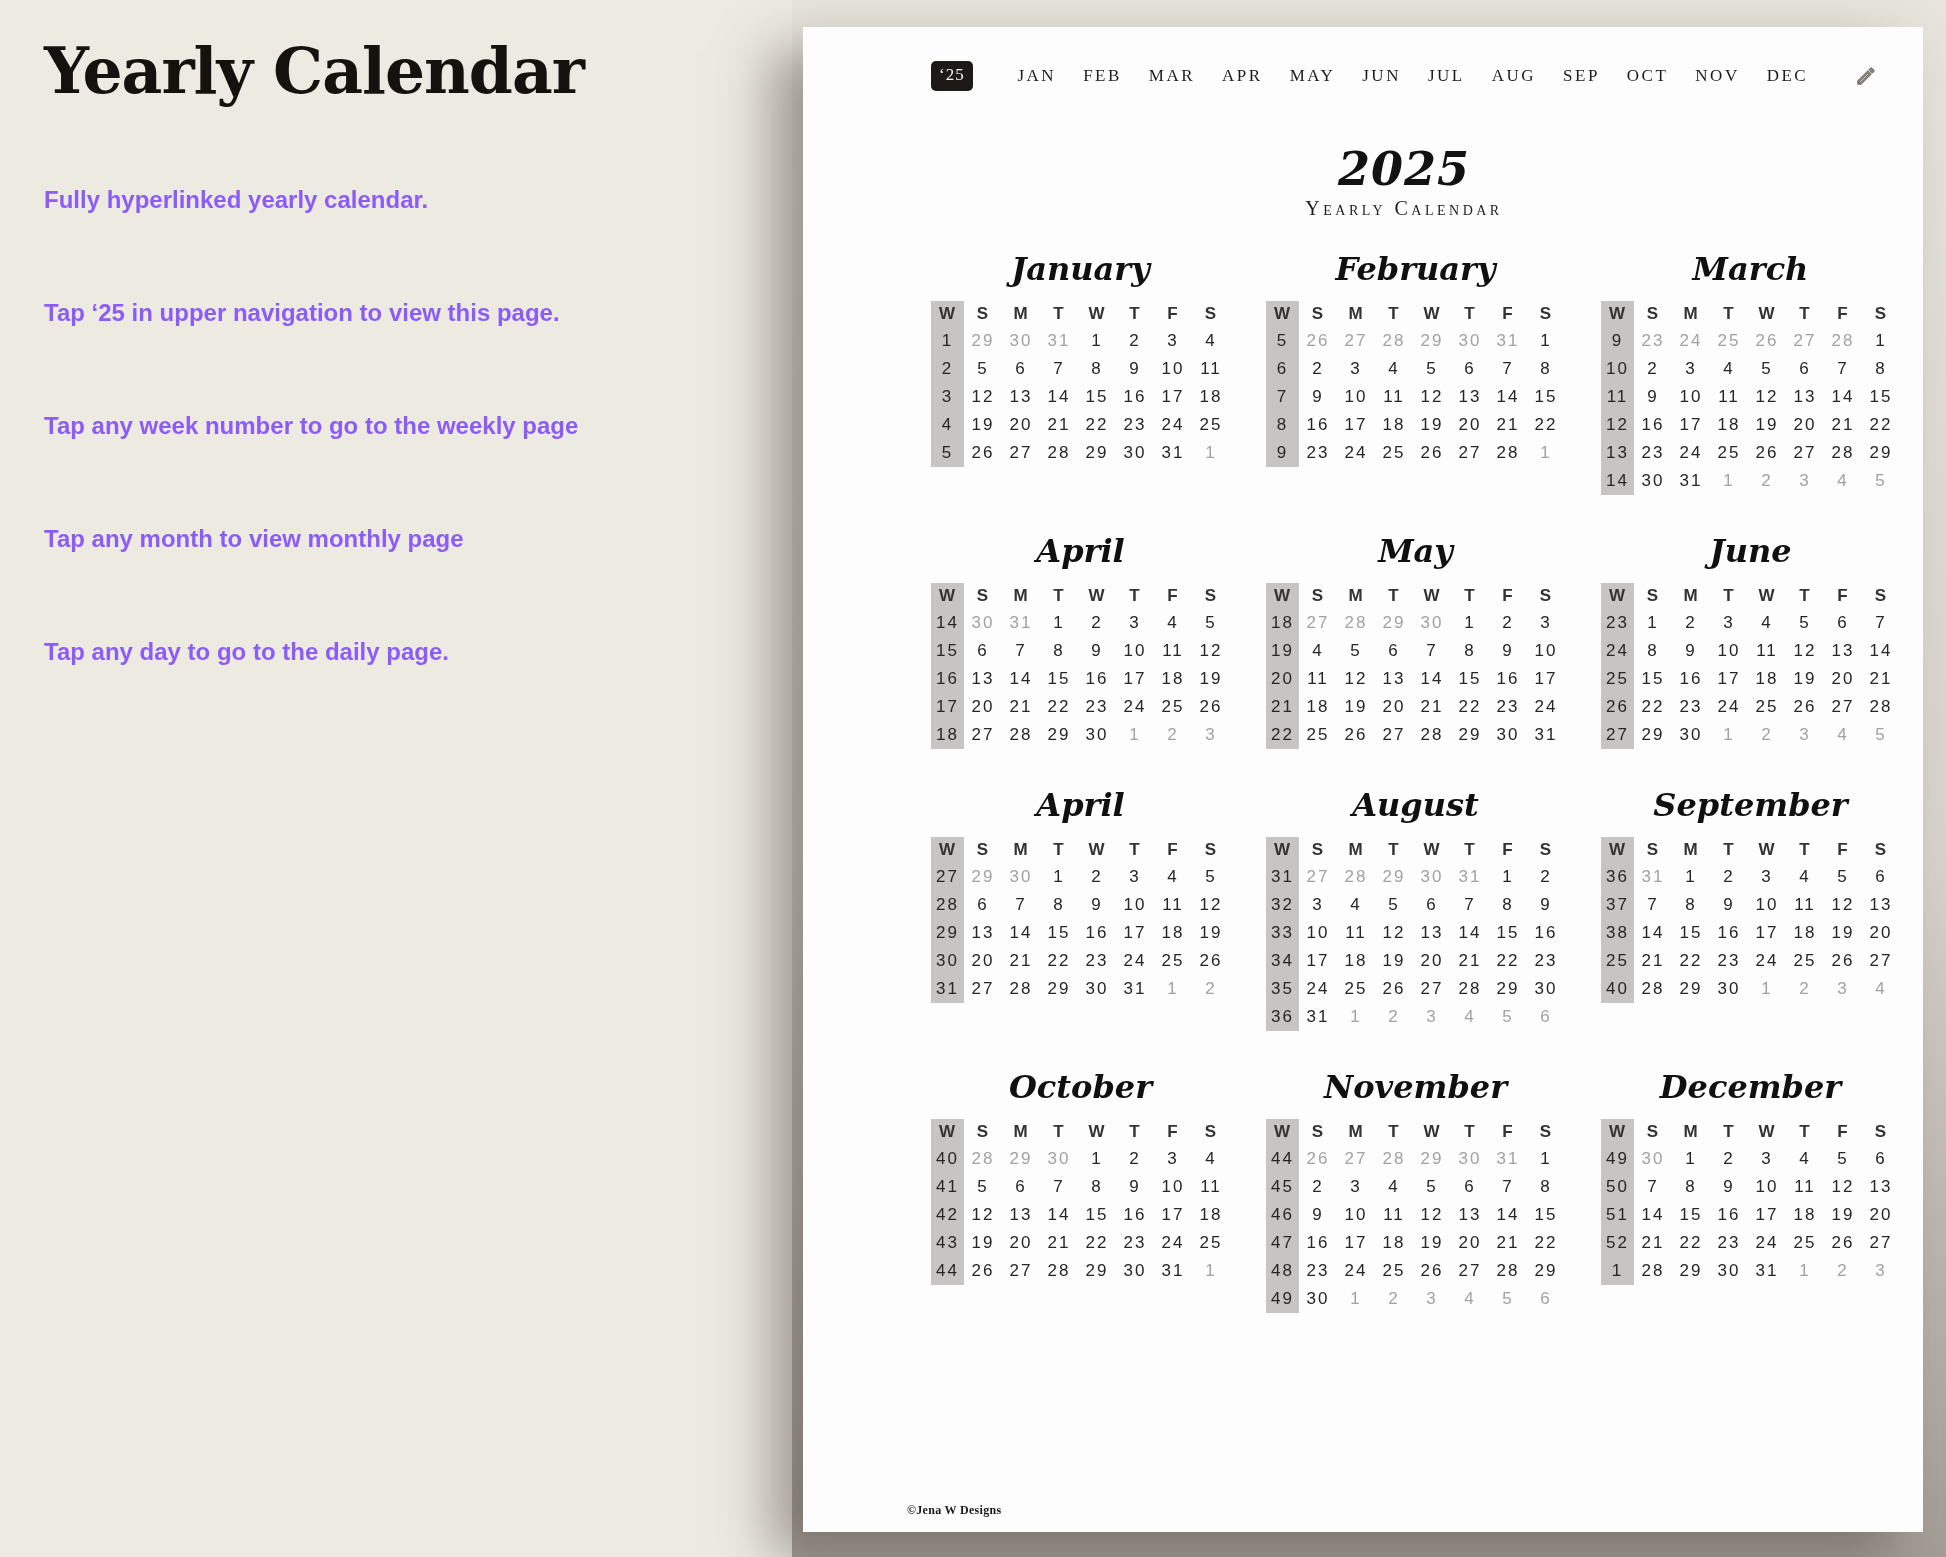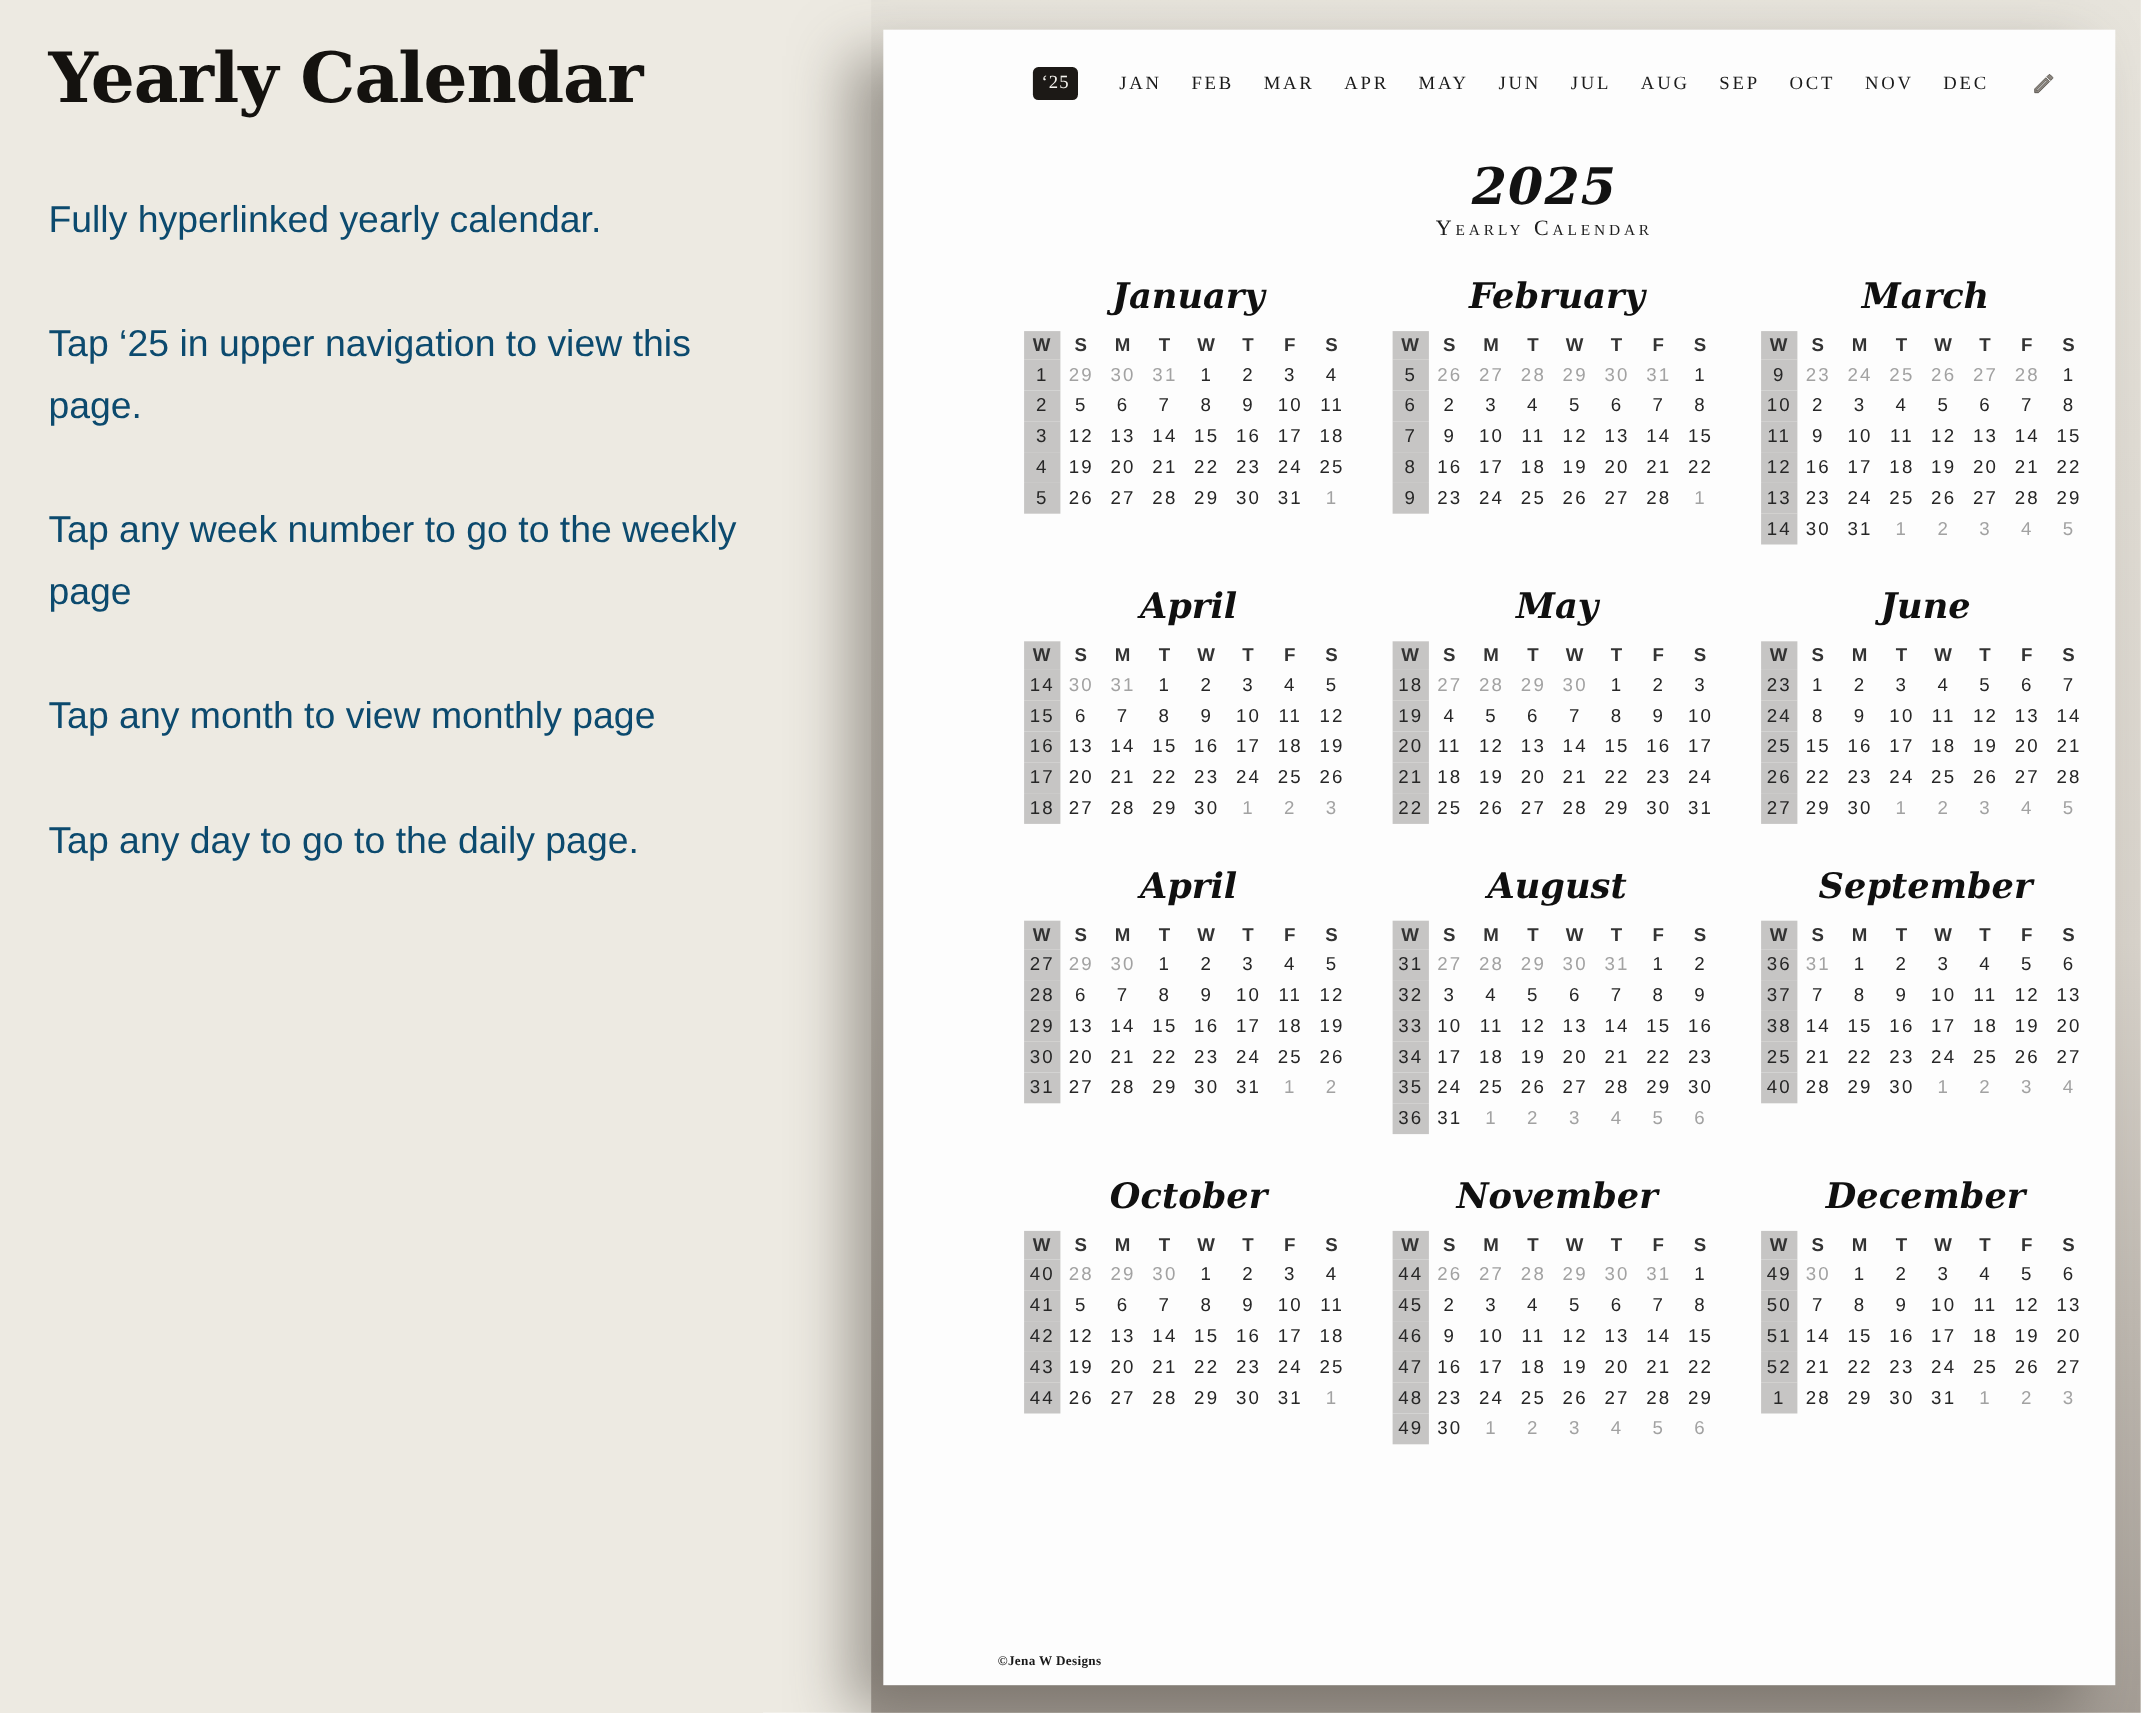--- a/index.html
+++ b/index.html
@@ -14,33 +14,33 @@
     background:linear-gradient(180deg,#e7e4dc 0%,#d8d3cb 55%,#a49d95 100%);
   }
   
   .sidebar{position:absolute;left:44px;top:38px;width:710px;}
   .sidebar h1{
     font-family:"DejaVu Serif", serif;font-weight:700;
     font-size:63px;line-height:1.05;letter-spacing:-1px;
     color:#14120f;margin:0 0 68px 0;
   }
   .sidebar p{
-    font-size:34px;line-height:56px;color:#0c4a6e;
-    margin:0 0 57px 0;max-width:650px;font-weight:400;
+    font-size:24px;line-height:56px;color:#8b5cf6;
+    margin:0 0 57px 0;max-width:650px;font-weight:700;
   }
   
   .page{
     position:absolute;left:803px;top:27px;width:1120px;height:1505px;
     background:#fdfdfd;
     box-shadow:-32px 24px 50px rgba(84,78,70,.5);
   }
   
   .nav{
     position:absolute;top:34px;left:128px;width:946px;
-    display:flex;align-items:center;justify-content:center;gap:37px;
+    display:flex;align-items:center;justify-content:space-between;gap:37px;
     font-family:"Liberation Serif", serif;font-size:17px;
     letter-spacing:2.5px;color:#1b1b1b;
   }
   .year-tab{
     background:var(--year-tab-bg,#1c1916);color:#f6f4ef;
     padding:4px 8px 6px 8px;border-radius:5px;
     font-size:17px;letter-spacing:1px;cursor:pointer;
   }
   .nav-month{cursor:pointer;white-space:nowrap;}
   .pencil{width:22px;height:22px;margin-left:2px;cursor:pointer;}

